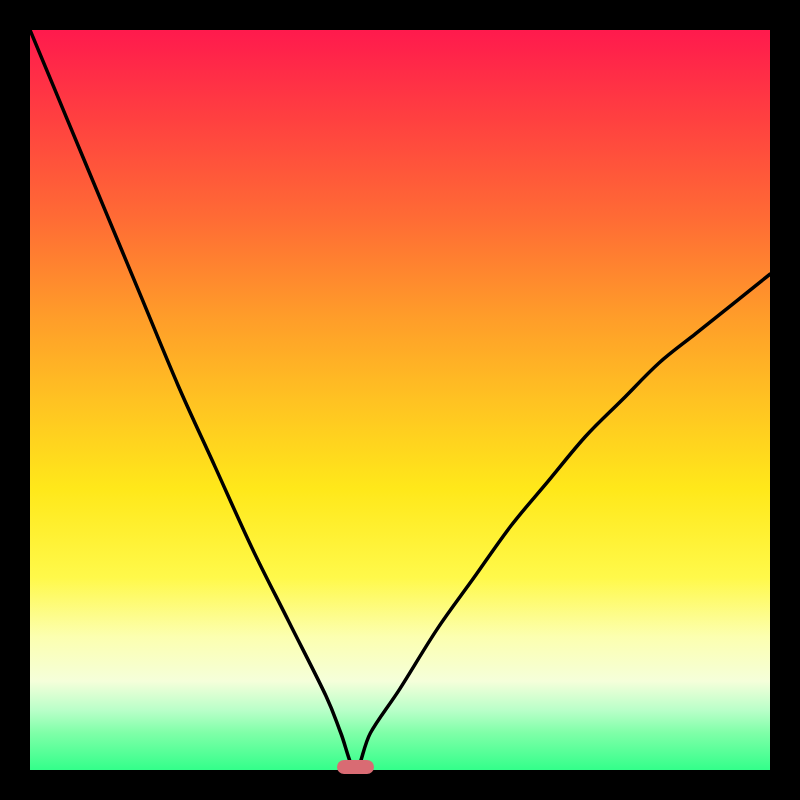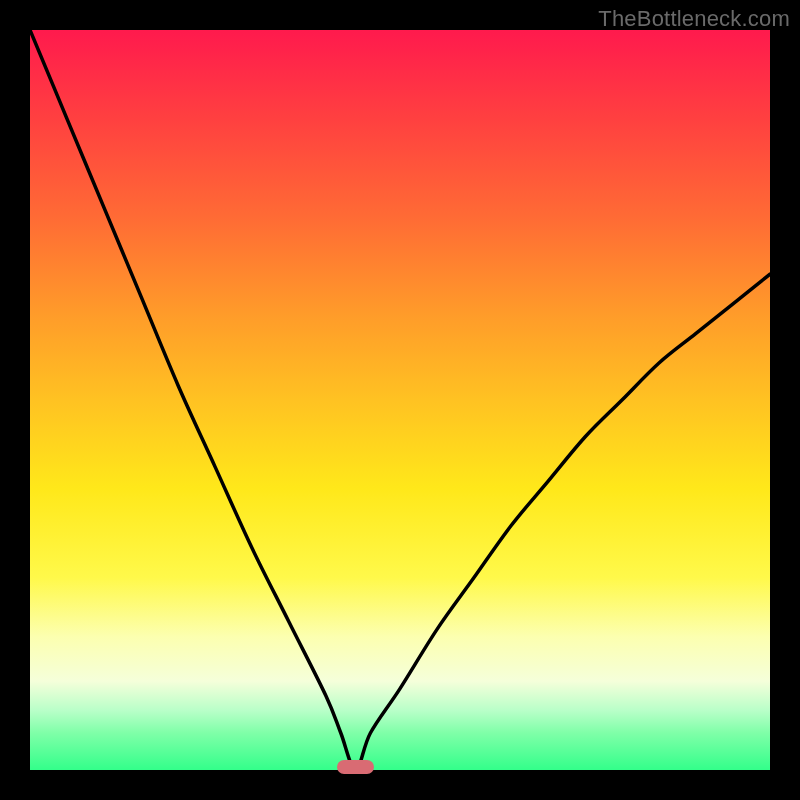--- a/index.html
+++ b/index.html
@@ -61,20 +61,19 @@
     height: 14px;
     background: #d96b73;
     border-radius: 7px;
     bottom: -4px;
   }
 </style>
 </head>
 <body>
 
 <div class="outer">
-  <div class="watermark">TheBottleneck.com</div>
   <div class="plot">
     <svg class="curve" viewBox="0 0 740 740" preserveAspectRatio="none">
       <path id="curve-path" fill="none" stroke-width="3.5" stroke-linecap="round" stroke-linejoin="round" d="M0.0 0.0 C 6.2 14.8, 24.7 59.2, 37.0 88.8 C 49.3 118.4, 61.7 148.0, 74.0 177.6 C 86.3 207.2, 98.7 236.8, 111.0 266.4 C 123.3 296.0, 135.7 326.8, 148.0 355.2 C 160.3 383.6, 172.7 409.5, 185.0 436.6 C 197.3 463.7, 209.7 492.1, 222.0 518.0 C 234.3 543.9, 246.7 567.3, 259.0 592.0 C 271.3 616.7, 287.4 647.5, 296.0 666.0 C 304.6 684.5, 305.9 690.7, 310.8 703.0 C 315.7 715.3, 320.7 740.0, 325.6 740.0 C 330.5 740.0, 333.0 716.6, 340.4 703.0 C 347.8 689.4, 358.9 675.9, 370.0 658.6 C 381.1 641.3, 394.7 617.9, 407.0 599.4 C 419.3 580.9, 431.7 564.9, 444.0 547.6 C 456.3 530.3, 468.7 511.8, 481.0 495.8 C 493.3 479.8, 505.7 466.2, 518.0 451.4 C 530.3 436.6, 542.7 420.6, 555.0 407.0 C 567.3 393.4, 579.7 382.3, 592.0 370.0 C 604.3 357.7, 616.7 344.1, 629.0 333.0 C 641.3 321.9, 653.7 313.3, 666.0 303.4 C 678.3 293.5, 690.7 283.7, 703.0 273.8 C 715.3 263.9, 733.8 249.1, 740.0 244.2" stroke="#000000"></path>
     </svg>
     <div class="marker" id="marker" style="left: 307.1px; width: 37px; background: rgb(217, 107, 115);"></div>
   </div>
 </div>
 
 </body></html>

